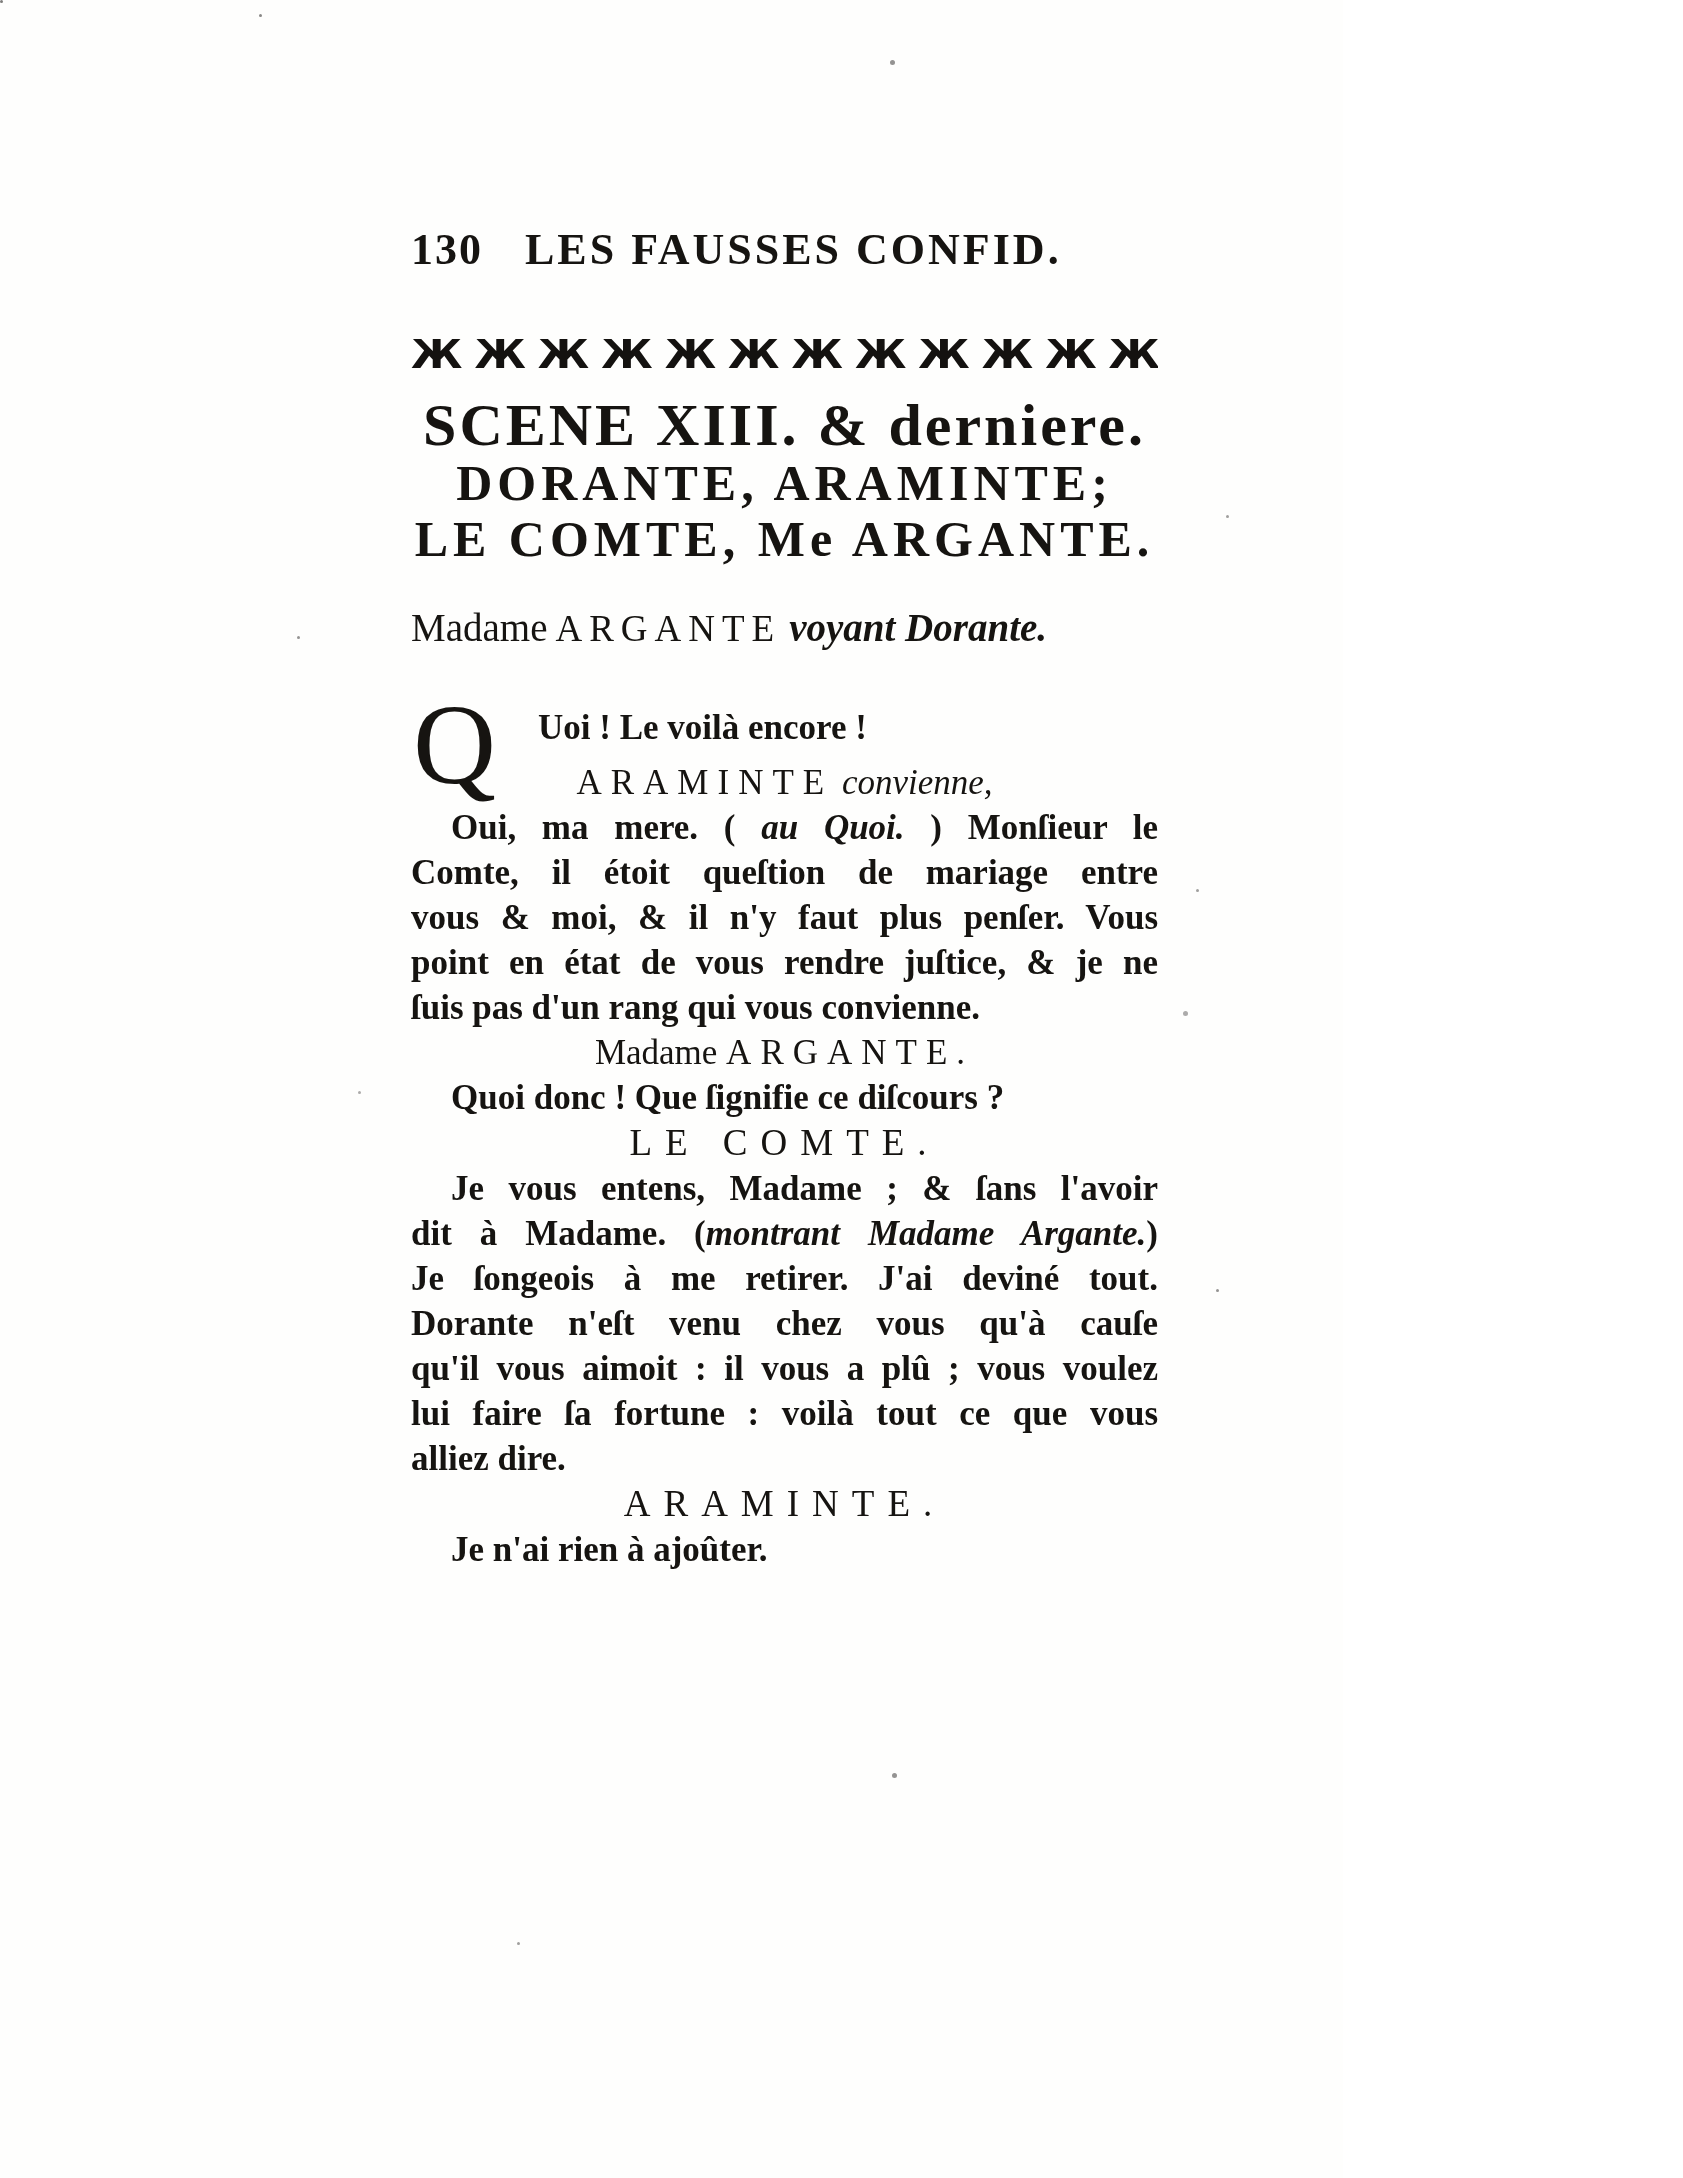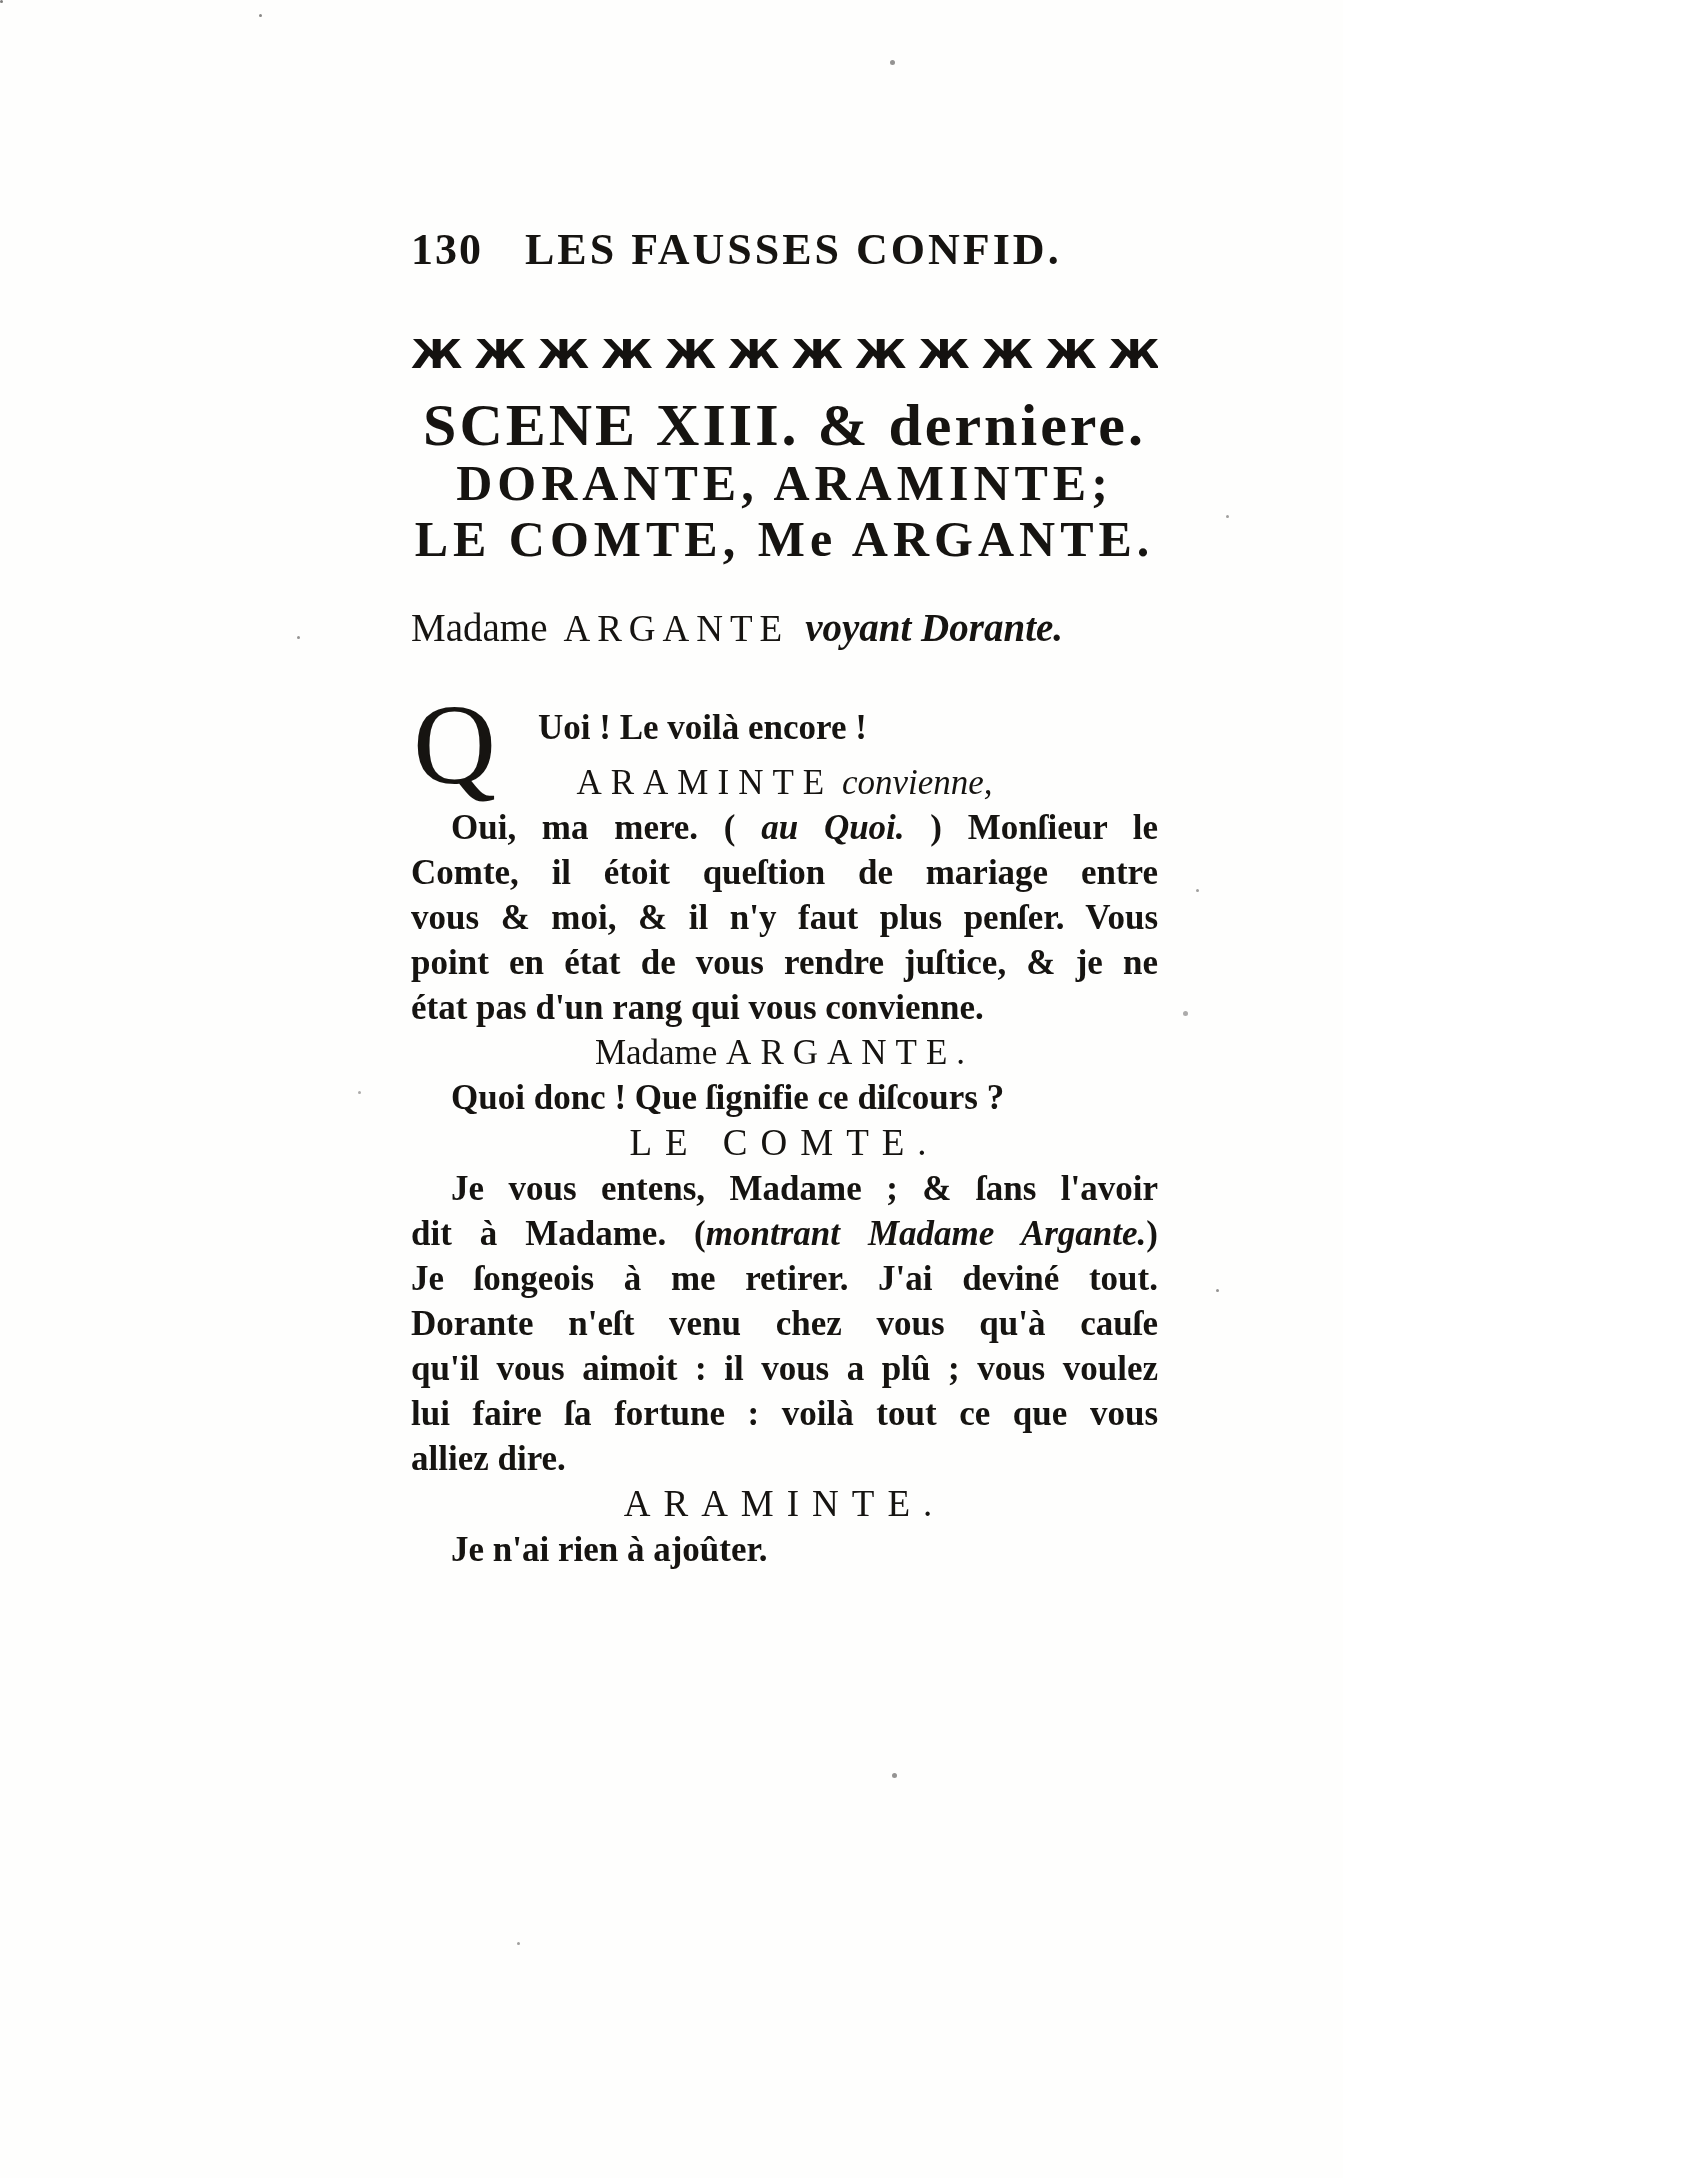--- a/index.html
+++ b/index.html
@@ -37,21 +37,21 @@
     font-size:60px;line-height:59px;font-weight:700;
     text-align:center;letter-spacing:3px;white-space:nowrap;
   }
 
   
   .dramatis{text-align:center;font-weight:700;}
   .dramatis-line{font-size:50px;line-height:56px;letter-spacing:5px;white-space:nowrap;}
 
   
   .stage-direction{margin-top:38px;font-size:39px;line-height:46px;white-space:nowrap;}
-  .stage-direction .spaced-caps{font-size:37px;letter-spacing:7px;margin:0 16px;}
+  .stage-direction .spaced-caps{font-size:37px;letter-spacing:7px;margin:0 8px;}
   .italic{font-style:italic;}
   .stage-direction .italic{font-weight:700;}
 
   
   .dialogue{margin-top:0;}
   .line{font-size:35px;line-height:45px;font-weight:bold;}
   .fill{text-align:justify;text-align-last:justify;}
   .indent{padding-left:40px;}
   .speaker-heading{
     text-align:center;font-size:35px;line-height:45px;white-space:nowrap;
@@ -116,21 +116,21 @@
         <span class="dropcap">Q</span>
         <div class="line">Uoi ! Le voilà encore !</div>
       </div>
 
       <div class="speaker-heading sp-heading-1"><span class="spaced-caps">ARAMINTE</span> <span class="italic">convienne,</span></div>
 
       <div class="line indent fill"><span>Oui, ma mere. ( </span><span class="italic">au Quoi.</span><span> ) Monſieur le</span></div>
       <div class="line fill">Comte, il étoit queſtion de mariage entre</div>
       <div class="line fill">vous &amp; moi, &amp; il n'y faut plus penſer. Vous</div>
       <div class="line fill">point en état de vous rendre juſtice, &amp; je ne</div>
-      <div class="line">état pas d'un rang qui vous convienne.</div>
+      <div class="line">ſuis pas d'un rang qui vous convienne.</div>
 
       <div class="speaker-heading"><span>Madame</span> <span class="spaced-caps">ARGANTE.</span></div>
 
       <div class="line indent">Quoi donc ! Que ſignifie ce diſcours ?</div>
 
       <div class="speaker-heading wide"><span class="spaced-caps">LE COMTE.</span></div>
 
       <div class="line indent fill">Je vous entens, Madame ; &amp; ſans l'avoir</div>
       <div class="line fill"><span>dit à Madame. (</span><span class="italic">montrant Madame Argante.</span><span>)</span></div>
       <div class="line fill">Je ſongeois à me retirer. J'ai deviné tout.</div>

